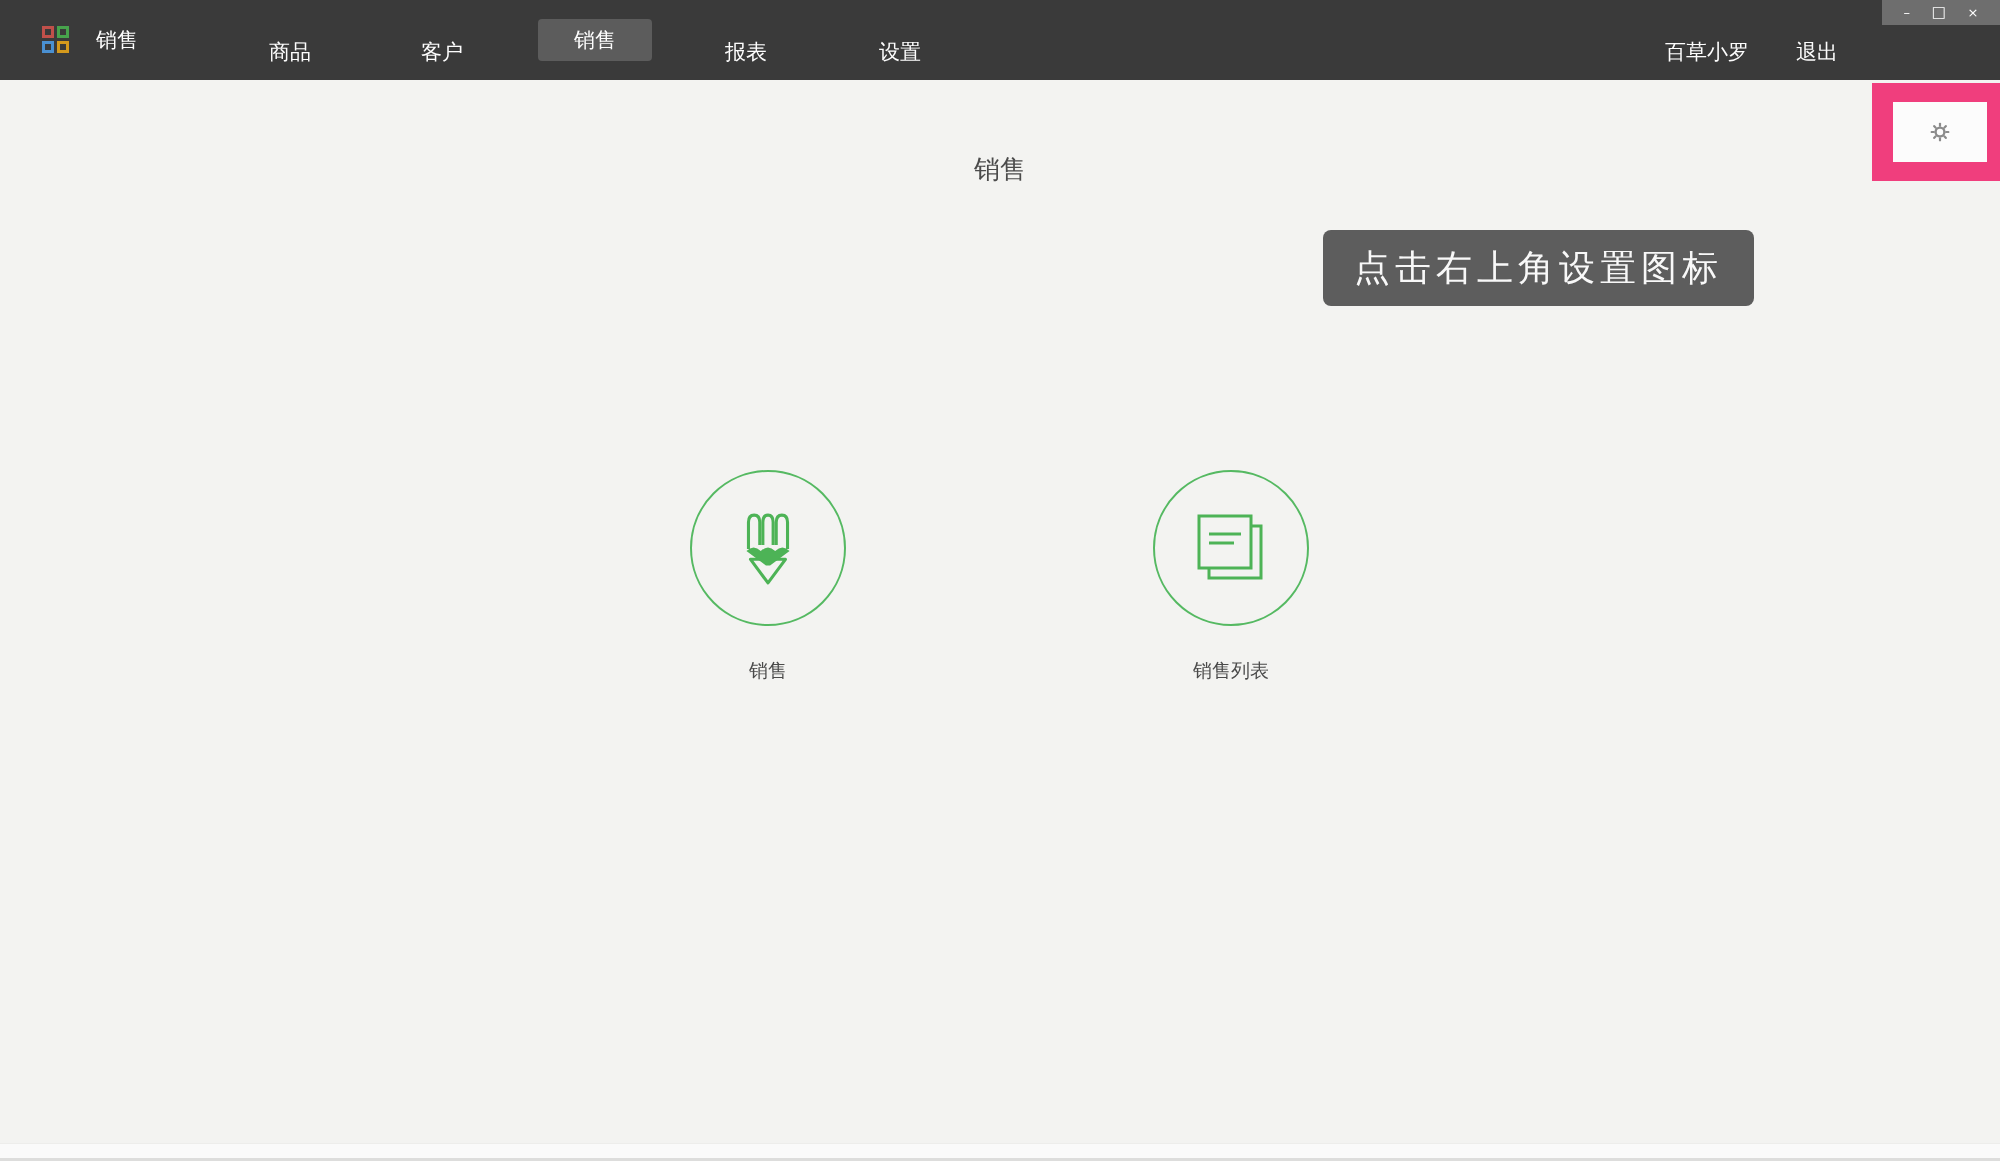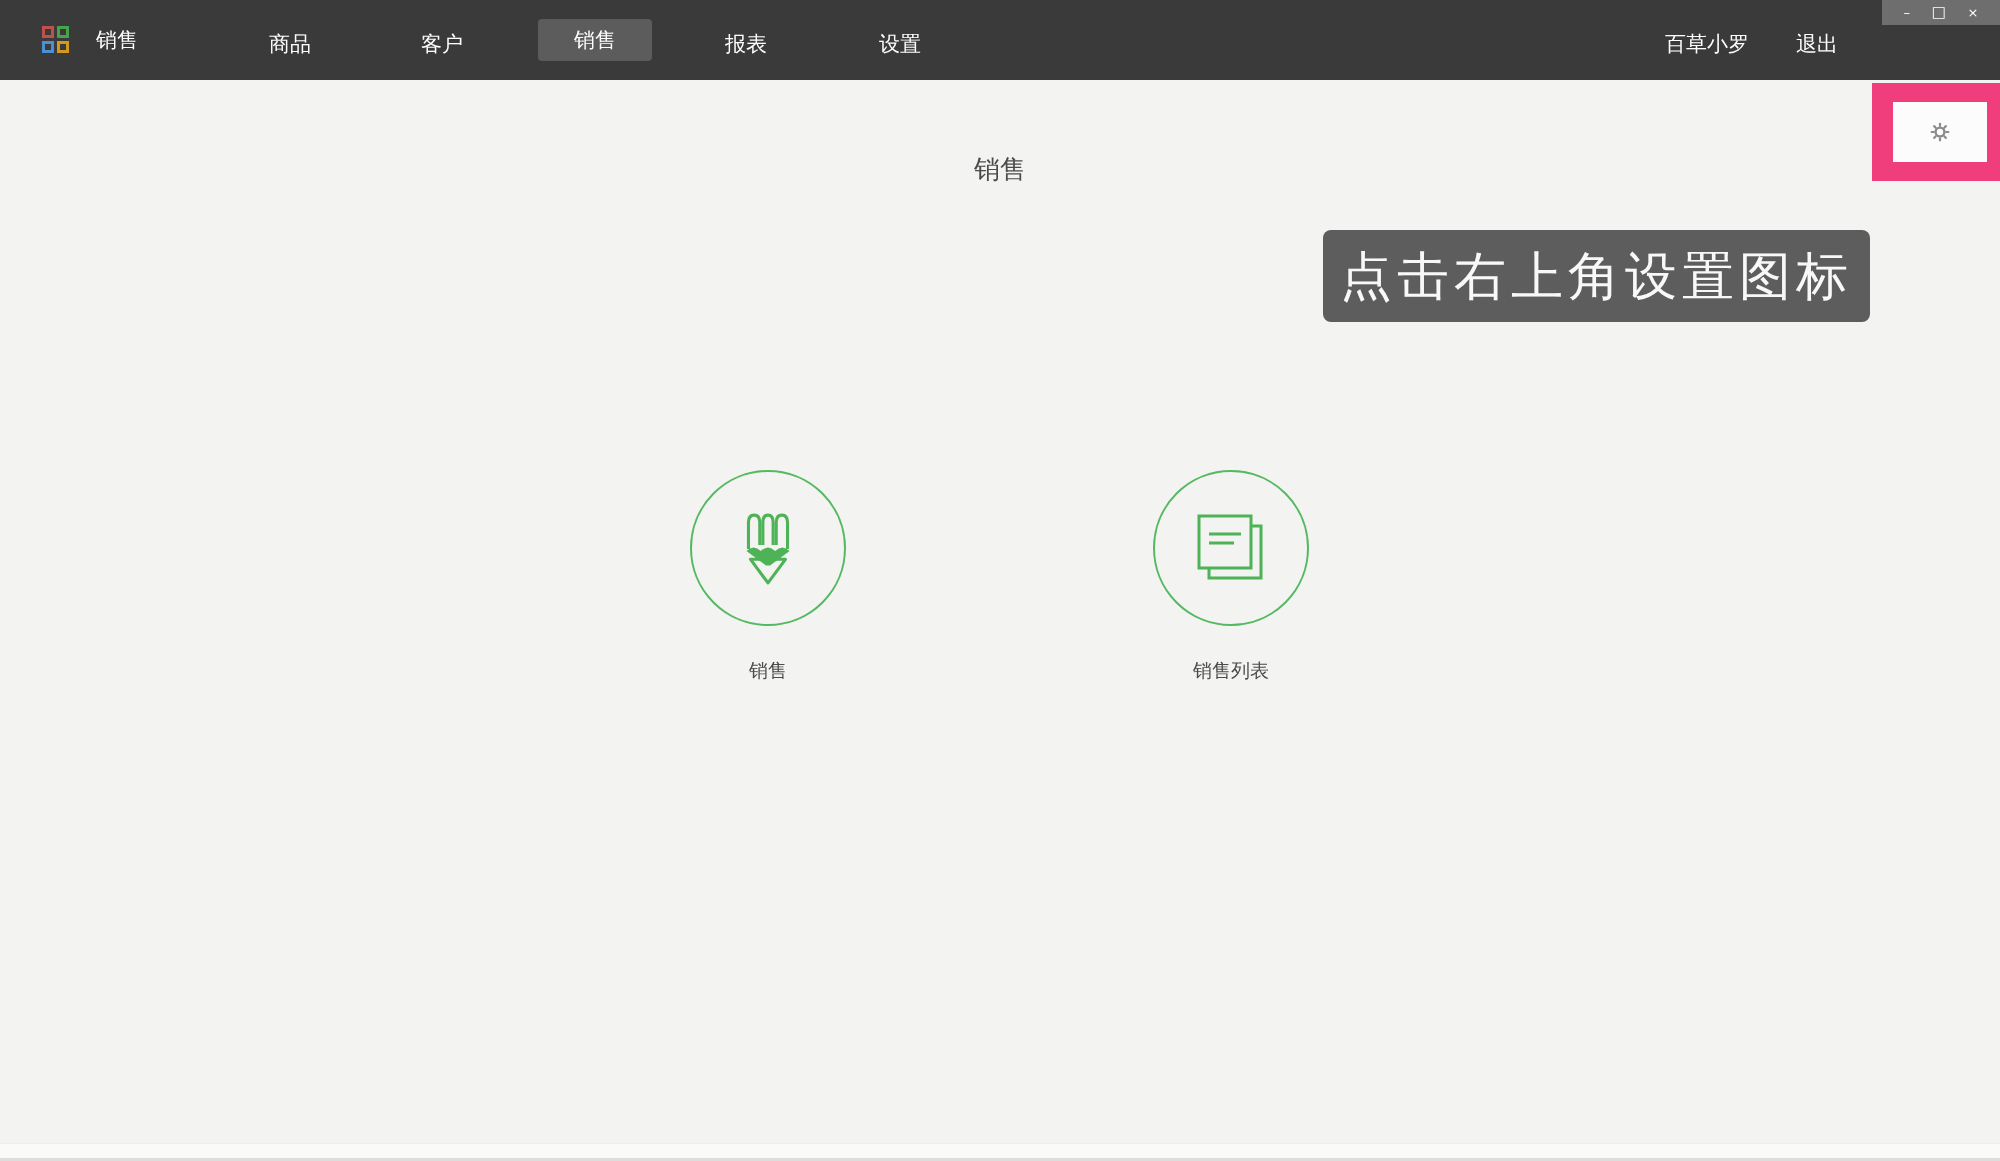--- a/index.html
+++ b/index.html
@@ -11,21 +11,21 @@
   .logo { position:absolute; left:42px; top:26px; width:27px; height:27px;
           display:grid; grid-template-columns:12px 12px; grid-template-rows:12px 12px; gap:3px; }
   .logo span { width:12px; height:12px; border-style:solid; border-width:3px; background:transparent; }
   .sq-red    { border-color:#c0504a; }
   .sq-green  { border-color:#47a34c; }
   .sq-blue   { border-color:#4a90d2; }
   .sq-orange { border-color:#d4991c; }
 
   .app-title { position:absolute; left:96px; top:0; height:80px; line-height:80px;
                color:#fdfdfd; font-size:21px; }
-  .nav-item { position:absolute; top:4px; height:68px; line-height:80px; color:#fdfdfd;
+  .nav-item { position:absolute; top:12px; height:68px; line-height:80px; color:#fdfdfd;
               font-size:21px; transform:translateX(-50%); cursor:pointer; white-space:nowrap; }
   .nav-item.active { top:19px; height:42px; line-height:42px; padding:0 36px;
                      background:#5c5c5c; border-radius:4px; }
   #nav-0 { left:290px; } #nav-1 { left:442px; } #nav-2 { left:595px; }
   #nav-3 { left:746px; } #nav-4 { left:900px; }
   #user-name { left:1707px; } #logout-btn { left:1805px;margin-left:12px; }
 
   
   .win-controls { position:absolute; top:0; right:0; width:118px; height:25px; background:#6e6e6e;
                   display:flex; align-items:center; justify-content:space-evenly; z-index:6; }
@@ -38,21 +38,21 @@
   .page-title { position:absolute; top:72px; left:0; width:100%; text-align:center;
                 font-size:26px; color:#4b4b4b; }
 
   
   .settings-highlight { position:absolute; top:3px; right:0; width:128px; height:98px; background:#f03e7d; }
   .settings-button { position:absolute; left:21px; top:19px; width:94px; height:60px; background:#fcfcfc;
                      display:flex; align-items:center; justify-content:center; cursor:pointer; }
 
   
   .tooltip { position:absolute; left:1323px; top:150px; background:#5d5d5d; border-radius:8px;
-             color:#f8f8f8; font-size:52px; line-height:1; padding:20px 17px; letter-spacing:5px;
+             color:#f8f8f8; font-size:36px; line-height:1; padding:20px 31px; letter-spacing:5px;
              white-space:nowrap; }
 
   
   .circle { position:absolute; width:156px; height:156px; border:2px solid #55b962; border-radius:50%;
             display:flex; align-items:center; justify-content:center; cursor:pointer; background:transparent; }
   #circle-sales { left:690px; top:390px; }
   #circle-sales-list { left:1153px; top:390px; }
   .action-label { position:absolute; width:300px; top:578px; text-align:center;
                   font-size:19px; color:#4a4a4a; }
   #label-sales { left:618px; }

